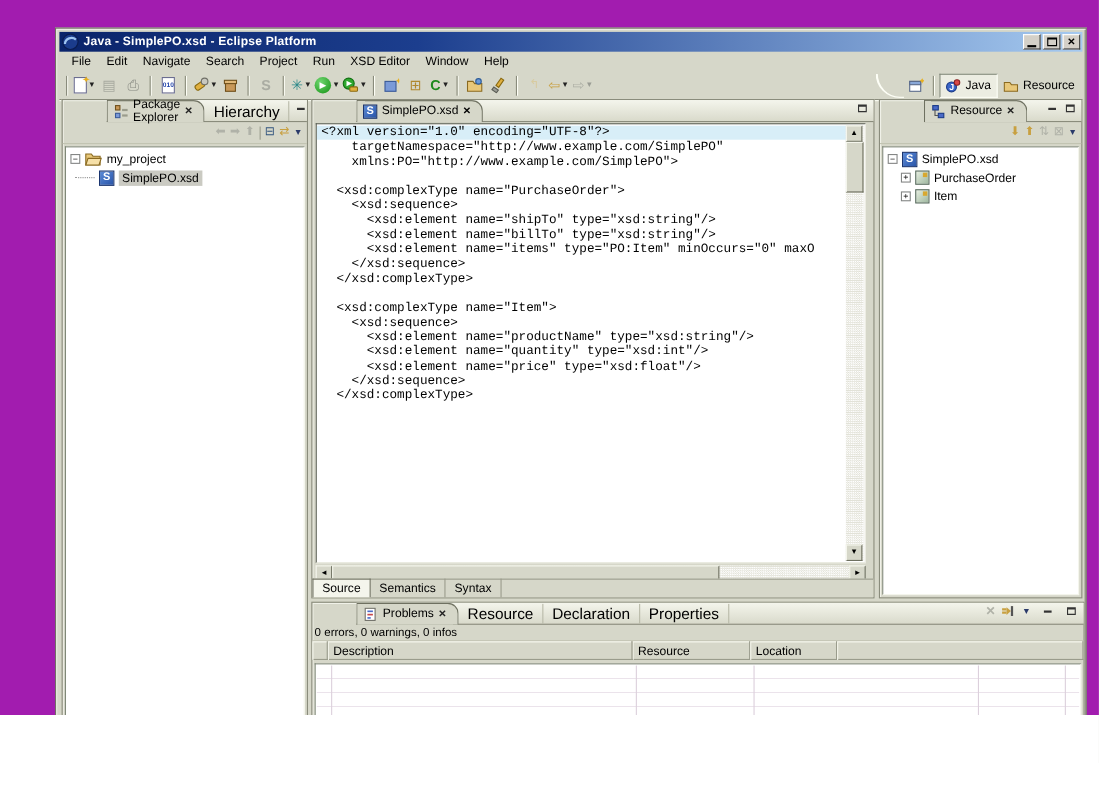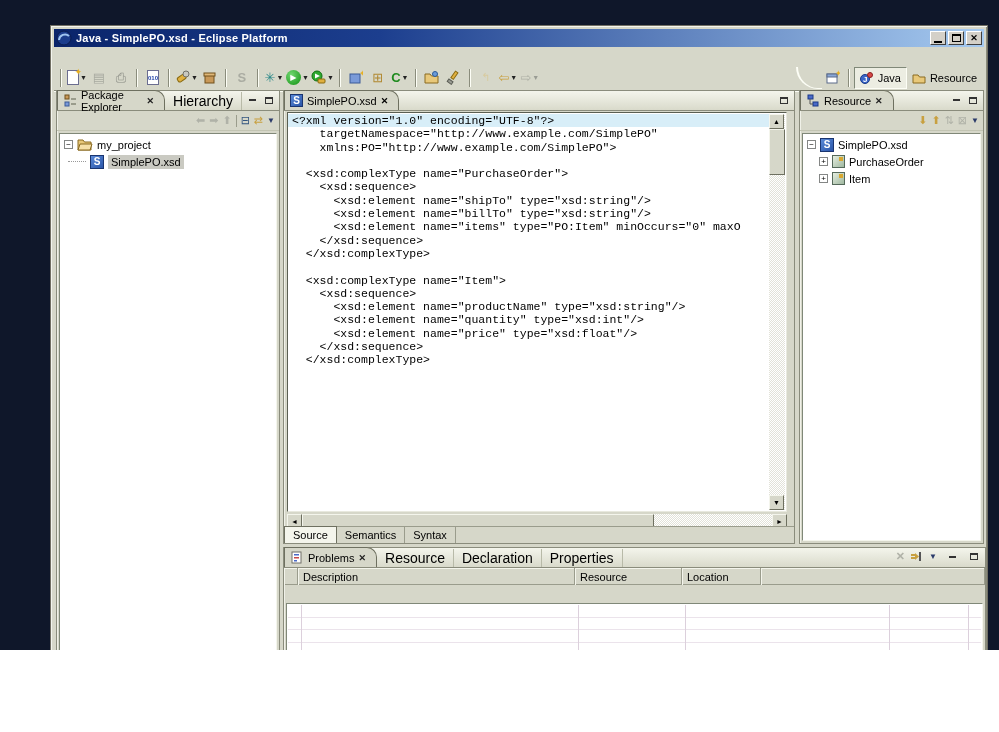--- a/index.html
+++ b/index.html
@@ -1,17 +1,17 @@
 <!DOCTYPE html>
 <html><head>
 <meta charset="utf-8">
 <style>
   * { margin:0; padding:0; box-sizing:border-box; }
   body { background:#fff; font-family:"Liberation Sans", sans-serif; }
-  #screen { position:relative; width:999px; height:650px; background:#0f172a; overflow:hidden; }
+  #screen { position:relative; width:999px; height:650px; background:#a21caf; overflow:hidden; }
 
   
   .window { position:absolute; left:50px; top:25px; width:938px; height:693px;
             background:#D6D7C9; border:1px solid #716F64;
             box-shadow:inset 1px 1px 0 #F4F5EE, inset -1px -1px 0 #8A8C7C; }
 
   .titlebar { position:absolute; left:3px; top:3px; right:3px; height:18px;
               background:linear-gradient(90deg,#0A246A 0%, #1C3E8E 35%, #A6CAF0 100%);
               display:flex; align-items:center; padding:0 2px; }
   .title-text { color:#fff; font-size:11px; font-weight:bold; margin-left:4px; letter-spacing:.2px; }
@@ -40,21 +40,21 @@
                     border-top:1px solid #8A8C7C; border-bottom:1px solid #FDFEF6; }
 
   .persp-bar { margin-left:auto; display:flex; align-items:center; height:24px; padding-right:2px; }
   .persp-curve { width:26px; height:22px; border-left:2px solid #fdfef6; border-bottom-left-radius:22px; border-bottom:1px solid #fdfef6; }
   .persp-btn { display:flex; align-items:center; gap:3px; font-size:11px; padding:2px 5px; height:22px; }
   .persp-btn.pressed { background:#ECEDE2; border:1px solid; border-color:#808878 #FDFEF6 #FDFEF6 #808878; }
   .mini-ico { width:15px; height:15px; display:flex; align-items:center; justify-content:center; }
 
   
   .view { position:absolute; background:#D6D7C9; border:1px solid #8A8C7C; box-shadow:inset 1px 1px 0 #F0F1E8; }
-  .view-tabs { height:20px; display:flex; align-items:flex-end; background:linear-gradient(180deg,#F4F5EC,#D9DACB); border-bottom:1px solid #8A8C7C; }
+  .view-tabs { height:20px; display:flex; align-items:center; background:linear-gradient(180deg,#F4F5EC,#D9DACB); border-bottom:1px solid #8A8C7C;margin-left:40px; }
   .vtab { display:flex; align-items:center; gap:4px; font-size:11px; padding:3px 10px 3px 6px; height:20px; }
   .vtab.active { background:#D6D7C9; border:1px solid #6E7060; border-bottom:none; border-top-right-radius:10px; }
   .vtab .close-x { font-size:9px; font-weight:bold; color:#222; }
   .vtab-plain { font-size:14px; padding:3px 8px; border-right:1px solid #b8bAa8; height:18px; display:flex; align-items:center; }
   .mini-btn { width:14px; height:12px; display:flex; align-items:center; justify-content:center; margin-left:3px; }
   .ico-mini-min { width:7px; height:2px; background:#333; }
   .ico-mini-max { width:8px; height:7px; border:1px solid #333; border-top:2px solid #333; }
   .view-toolbar { height:20px; display:flex; align-items:center; justify-content:flex-end; gap:4px; padding-right:4px;
                   border-bottom:1px solid #c2c4b2; }
   .vt-ico { font-size:11px; line-height:11px; }
@@ -136,20 +136,31 @@
         <div class="win-btn">
             <div class="ico-min-g"></div>
           </div>
         <div class="win-btn">
             <div class="ico-max-g"></div>
           </div>
         <div class="win-btn">✕</div>
       </div>
     </div>
 
+    <div class="menubar">
+      <span class="menu-item">File</span>
+      <span class="menu-item">Edit</span>
+      <span class="menu-item">Navigate</span>
+      <span class="menu-item">Search</span>
+      <span class="menu-item">Project</span>
+      <span class="menu-item">Run</span>
+      <span class="menu-item">XSD Editor</span>
+      <span class="menu-item">Window</span>
+      <span class="menu-item">Help</span>
+    </div>
 
     <div class="toolbar">
       <div class="tb-sep"></div>
       <div class="tb-btn">
           <div class="doc-ico">
             <span class="spark">✦</span>
           </div>
           <span class="dd">▼</span>
         </div>
       <div class="tb-btn">
@@ -479,20 +490,21 @@
             </span>
           <span style="color:#2A3A6A; font-size:8px;">▼</span>
           <div class="mini-btn">
               <div class="ico-mini-min"></div>
             </div>
           <div class="mini-btn">
               <div class="ico-mini-max"></div>
             </div>
         </div>
       </div>
+      <div class="summary">0 errors, 0 warnings, 0 infos</div>
       <div class="tbl-header">
         <div class="th" style="width:14px;"></div>
         <div class="th" style="width:277px;">Description</div>
         <div class="th" style="width:107px;">Resource</div>
         <div class="th" style="width:79px;">Location</div>
         <div class="th" style="flex:1;"></div>
       </div>
       <div class="tbl-body">
         <div class="grid">
           <div class="vline" style="left:13px;"></div>

